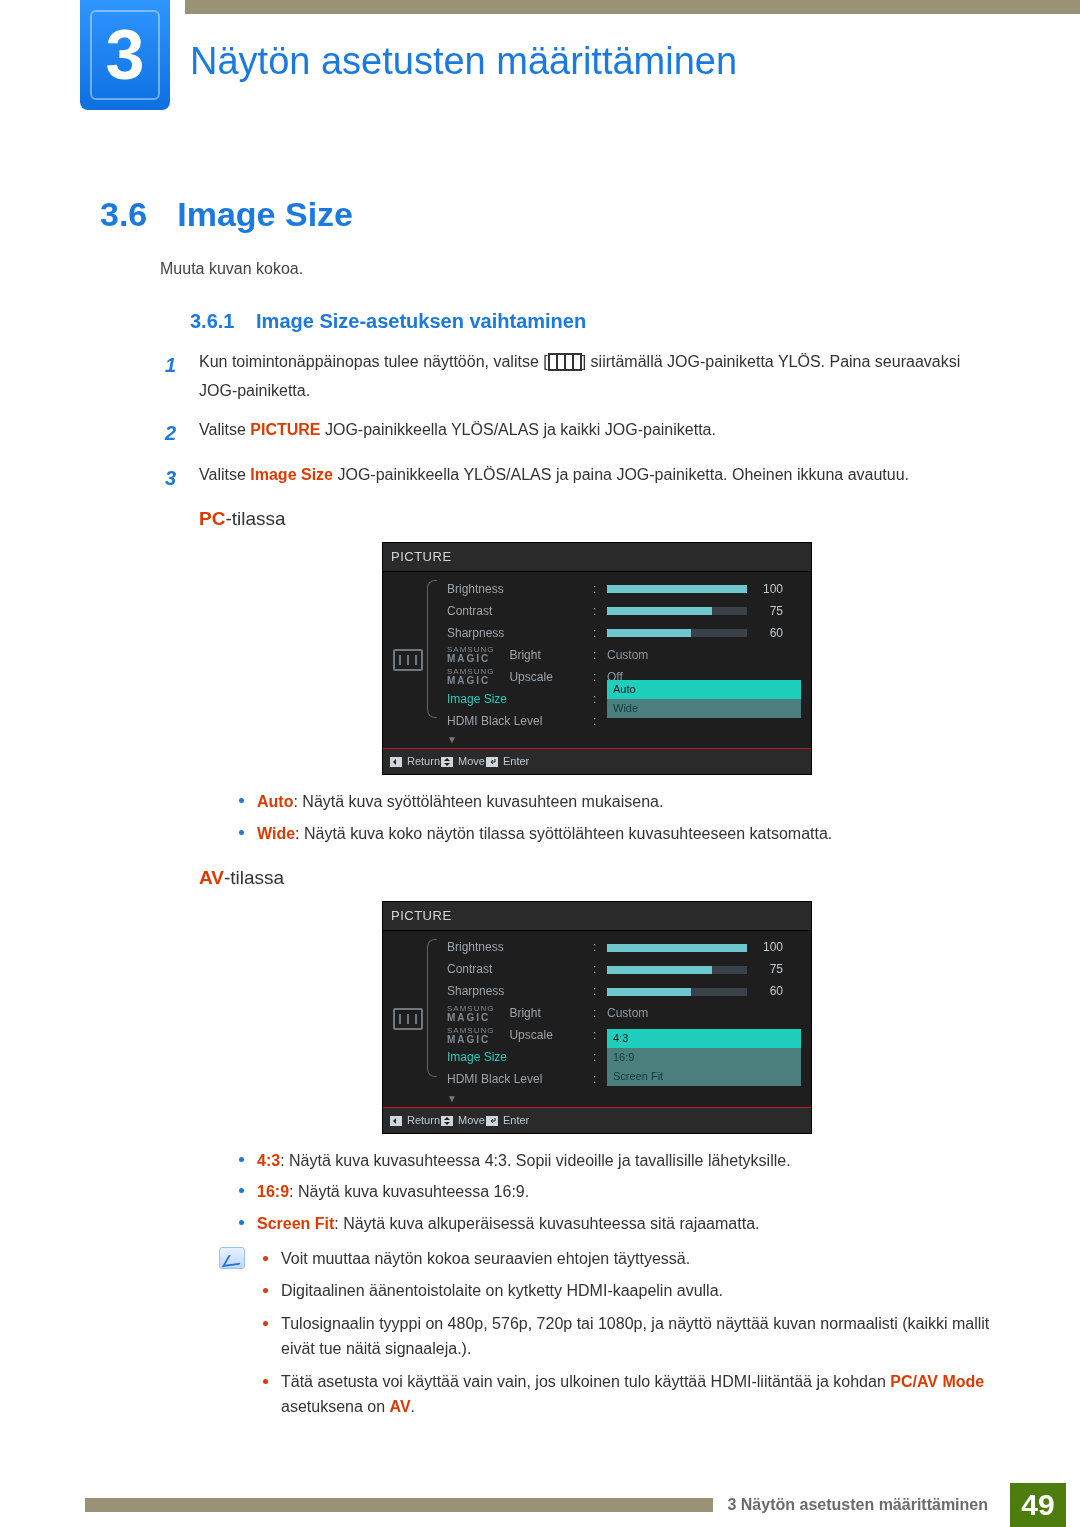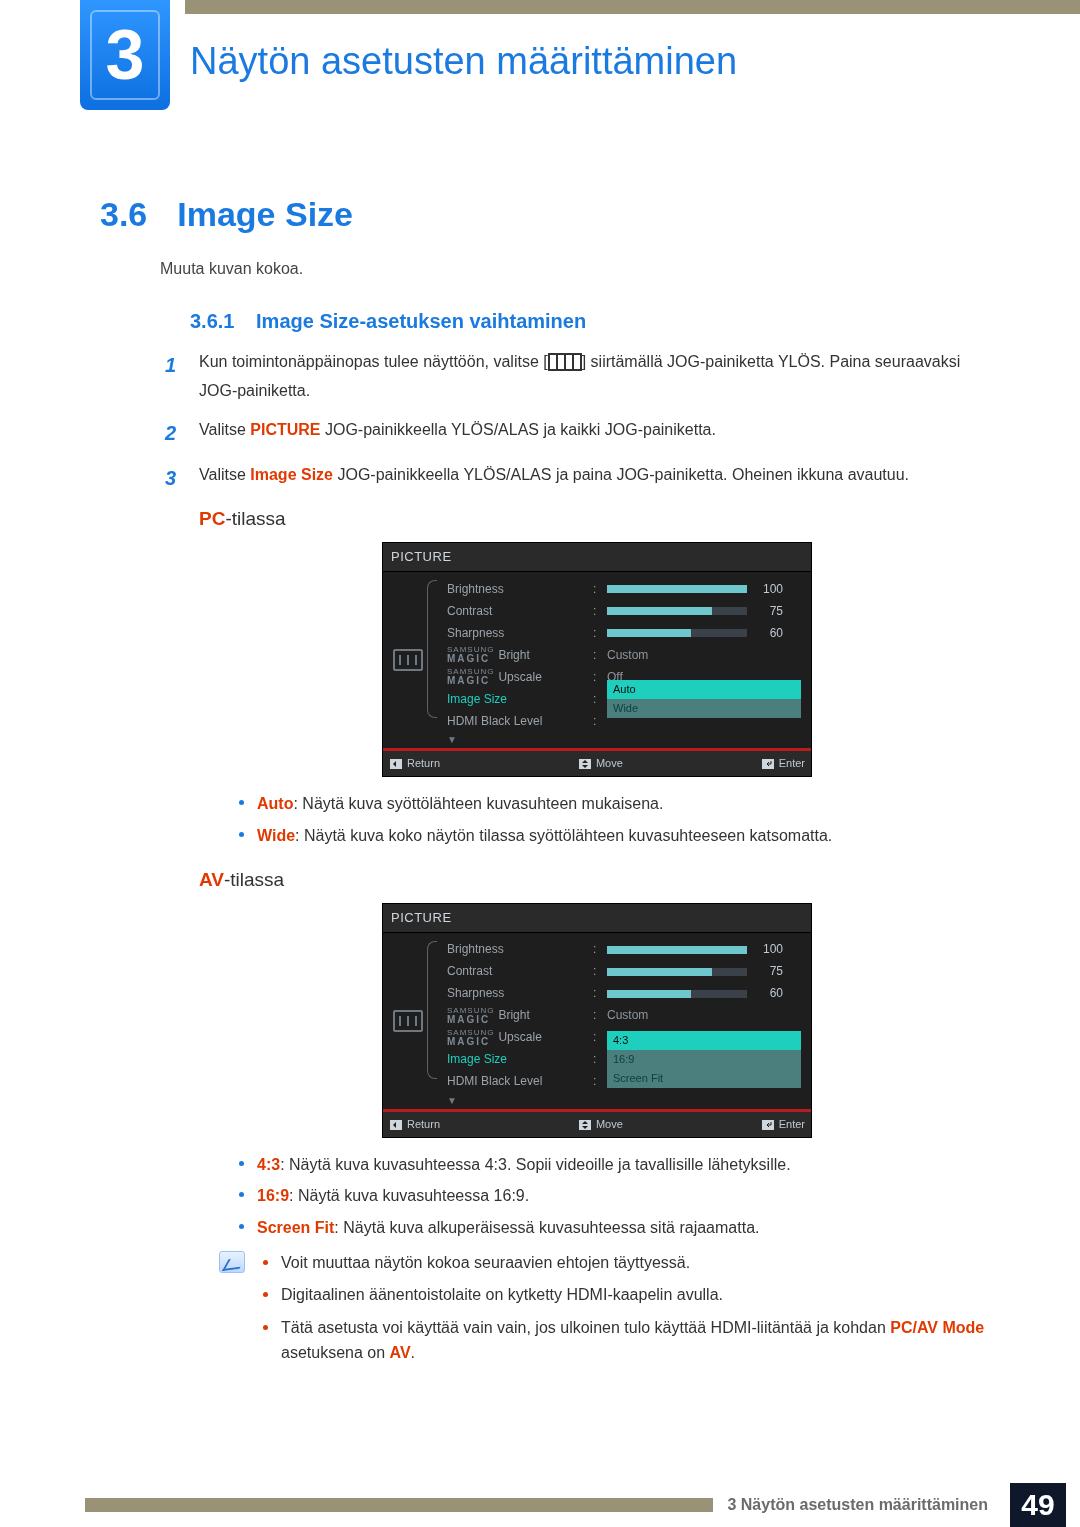--- a/index.html
+++ b/index.html
@@ -38,39 +38,39 @@
   .osd-colon { flex: 0 0 8px; }
   .osd-bar-wrap { flex: 0 0 140px; height:8px; background:#3a4148; position:relative; }
   .osd-bar { position:absolute; left:0; top:0; bottom:0; background:#6ec7cc; }
   .osd-val { flex: 0 0 30px; text-align:right; color:#bfc9d1; }
   .osd-text-val { flex:1; color:#8d969e; }
   .osd-row.sel .osd-label { color:#1ecfbd; }
   .osd-sel-box { flex:1; display:flex; flex-direction:column; gap:0;}
   .osd-opt { padding:1px 6px; font-size:11px; color:#2a2a2a; }
   .osd-opt.on { background:#1ecfbd; color:#0d0d0d; }
   .osd-opt.off { background:#4a7f7d; color:#0d3f3b; }
-  .osd-footer { display:flex; justify-content:space-between; background:#2a2a2a; padding:4px 6px; border-top:3px solid #b91c1c; font-size:11px; color:#bfc9d1; }
+  .osd-footer { display:flex; justify-content:flex-start; background:#2a2a2a; padding:4px 6px; border-top:1px solid #b91c1c; font-size:11px; color:#bfc9d1; }
   .osd-footer span svg { vertical-align:-3px; margin-right:4px; }
   .osd-arrow-down { text-align:left; padding-left:10px; color:#6e7880; font-size:10px; height:14px;}
   .magic-brand { font-size:8px; letter-spacing:1px; display:block; line-height:1; color:#7f8993;}
   .magic-brand b { display:block; font-size:10px; letter-spacing:2px;}
-  .magic-cell { display:flex; align-items:center; gap:4px;}
+  .magic-cell { display:flex; align-items:center; gap:15px;}
   .bullets { list-style:none; padding-left:40px; margin-top:6px;}
   .bullets li { position:relative; padding-left:18px; line-height:1.6; font-size:16px; margin-bottom:6px;}
   .bullets li::before { content:""; width:5px; height:5px; background:#1a7ae0; border-radius:50%; position:absolute; left:0; top:9px; }
   .note-wrap { display:flex; gap:18px; margin-top:10px; padding-left:20px;}
   .note-icon { width:26px; height:22px; flex:none; background:linear-gradient(180deg,#e8f2ff,#bcd8ff); border-radius:3px; position:relative; border:1px solid #9cc2ef;}
   .note-icon::after { content:""; position:absolute; right:2px; bottom:2px; width:14px; height:10px; border-bottom:2px solid #2a72c9; border-left:2px solid #2a72c9; transform: skewX(-35deg) rotate(-8deg); }
   .note-list { list-style:none; flex:1; }
   .note-list li { position:relative; padding-left:18px; line-height:1.55; font-size:16px; margin-bottom:8px; }
   .note-list li::before { content:""; width:5px; height:5px; background:#e03a00; border-radius:50%; position:absolute; left:0; top:9px; }
   .footer-bar { position:absolute; left:0; right:0; bottom:0; height:44px; display:flex; align-items:center; }
   .footer-stripe { height:14px; background:#9a9277; flex:1; margin-left:85px;}
   .footer-text { color:#6b6b6b; font-size:16px; margin-right:8px; padding:0 14px; font-weight:bold; white-space:nowrap;}
-  .footer-pageno { background:#0f172a; color:#fff; font-size:30px; font-weight:bold; width:56px; height:44px; display:flex; align-items:center; justify-content:center; margin-right:14px;}
+  .footer-pageno { background:#4d7c0f; color:#fff; font-size:30px; font-weight:bold; width:56px; height:44px; display:flex; align-items:center; justify-content:center; margin-right:14px;}
 </style>
 </head>
 <body>
 <div class="page">
 
 <div class="top-stripe"></div>
 
 <div class="chapter-tab">
   <div class="chapter-tab-inner">3</div>
 </div>
@@ -296,20 +296,21 @@
         <li><span class="term-red">4:3</span><span>: Näytä kuva kuvasuhteessa 4:3. Sopii videoille ja tavallisille lähetyksille.</span></li>
         <li><span class="term-red">16:9</span><span>: Näytä kuva kuvasuhteessa 16:9.</span></li>
         <li><span class="term-red">Screen Fit</span><span>: Näytä kuva alkuperäisessä kuvasuhteessa sitä rajaamatta.</span></li>
       </ul>
 
       <div class="note-wrap">
         <div class="note-icon"></div>
         <ul class="note-list">
           <li><span>Voit muuttaa näytön kokoa seuraavien ehtojen täyttyessä.</span></li>
           <li><span>Digitaalinen äänentoistolaite on kytketty HDMI-kaapelin avulla.</span></li>
+          <li><span>Tulosignaalin tyyppi on 480p, 576p, 720p tai 1080p, ja näyttö näyttää kuvan normaalisti (kaikki mallit eivät tue näitä signaaleja.).</span></li>
           <li><span>Tätä asetusta voi käyttää vain vain, jos ulkoinen tulo käyttää HDMI-liitäntää ja kohdan </span><span class="term-red">PC/AV Mode</span><span> asetuksena on </span><span class="term-red">AV</span><span>.</span></li>
         </ul>
       </div>
 
     </div>
   </div>
 </div>
 
 <div class="footer-bar">
   <div class="footer-stripe"></div>

